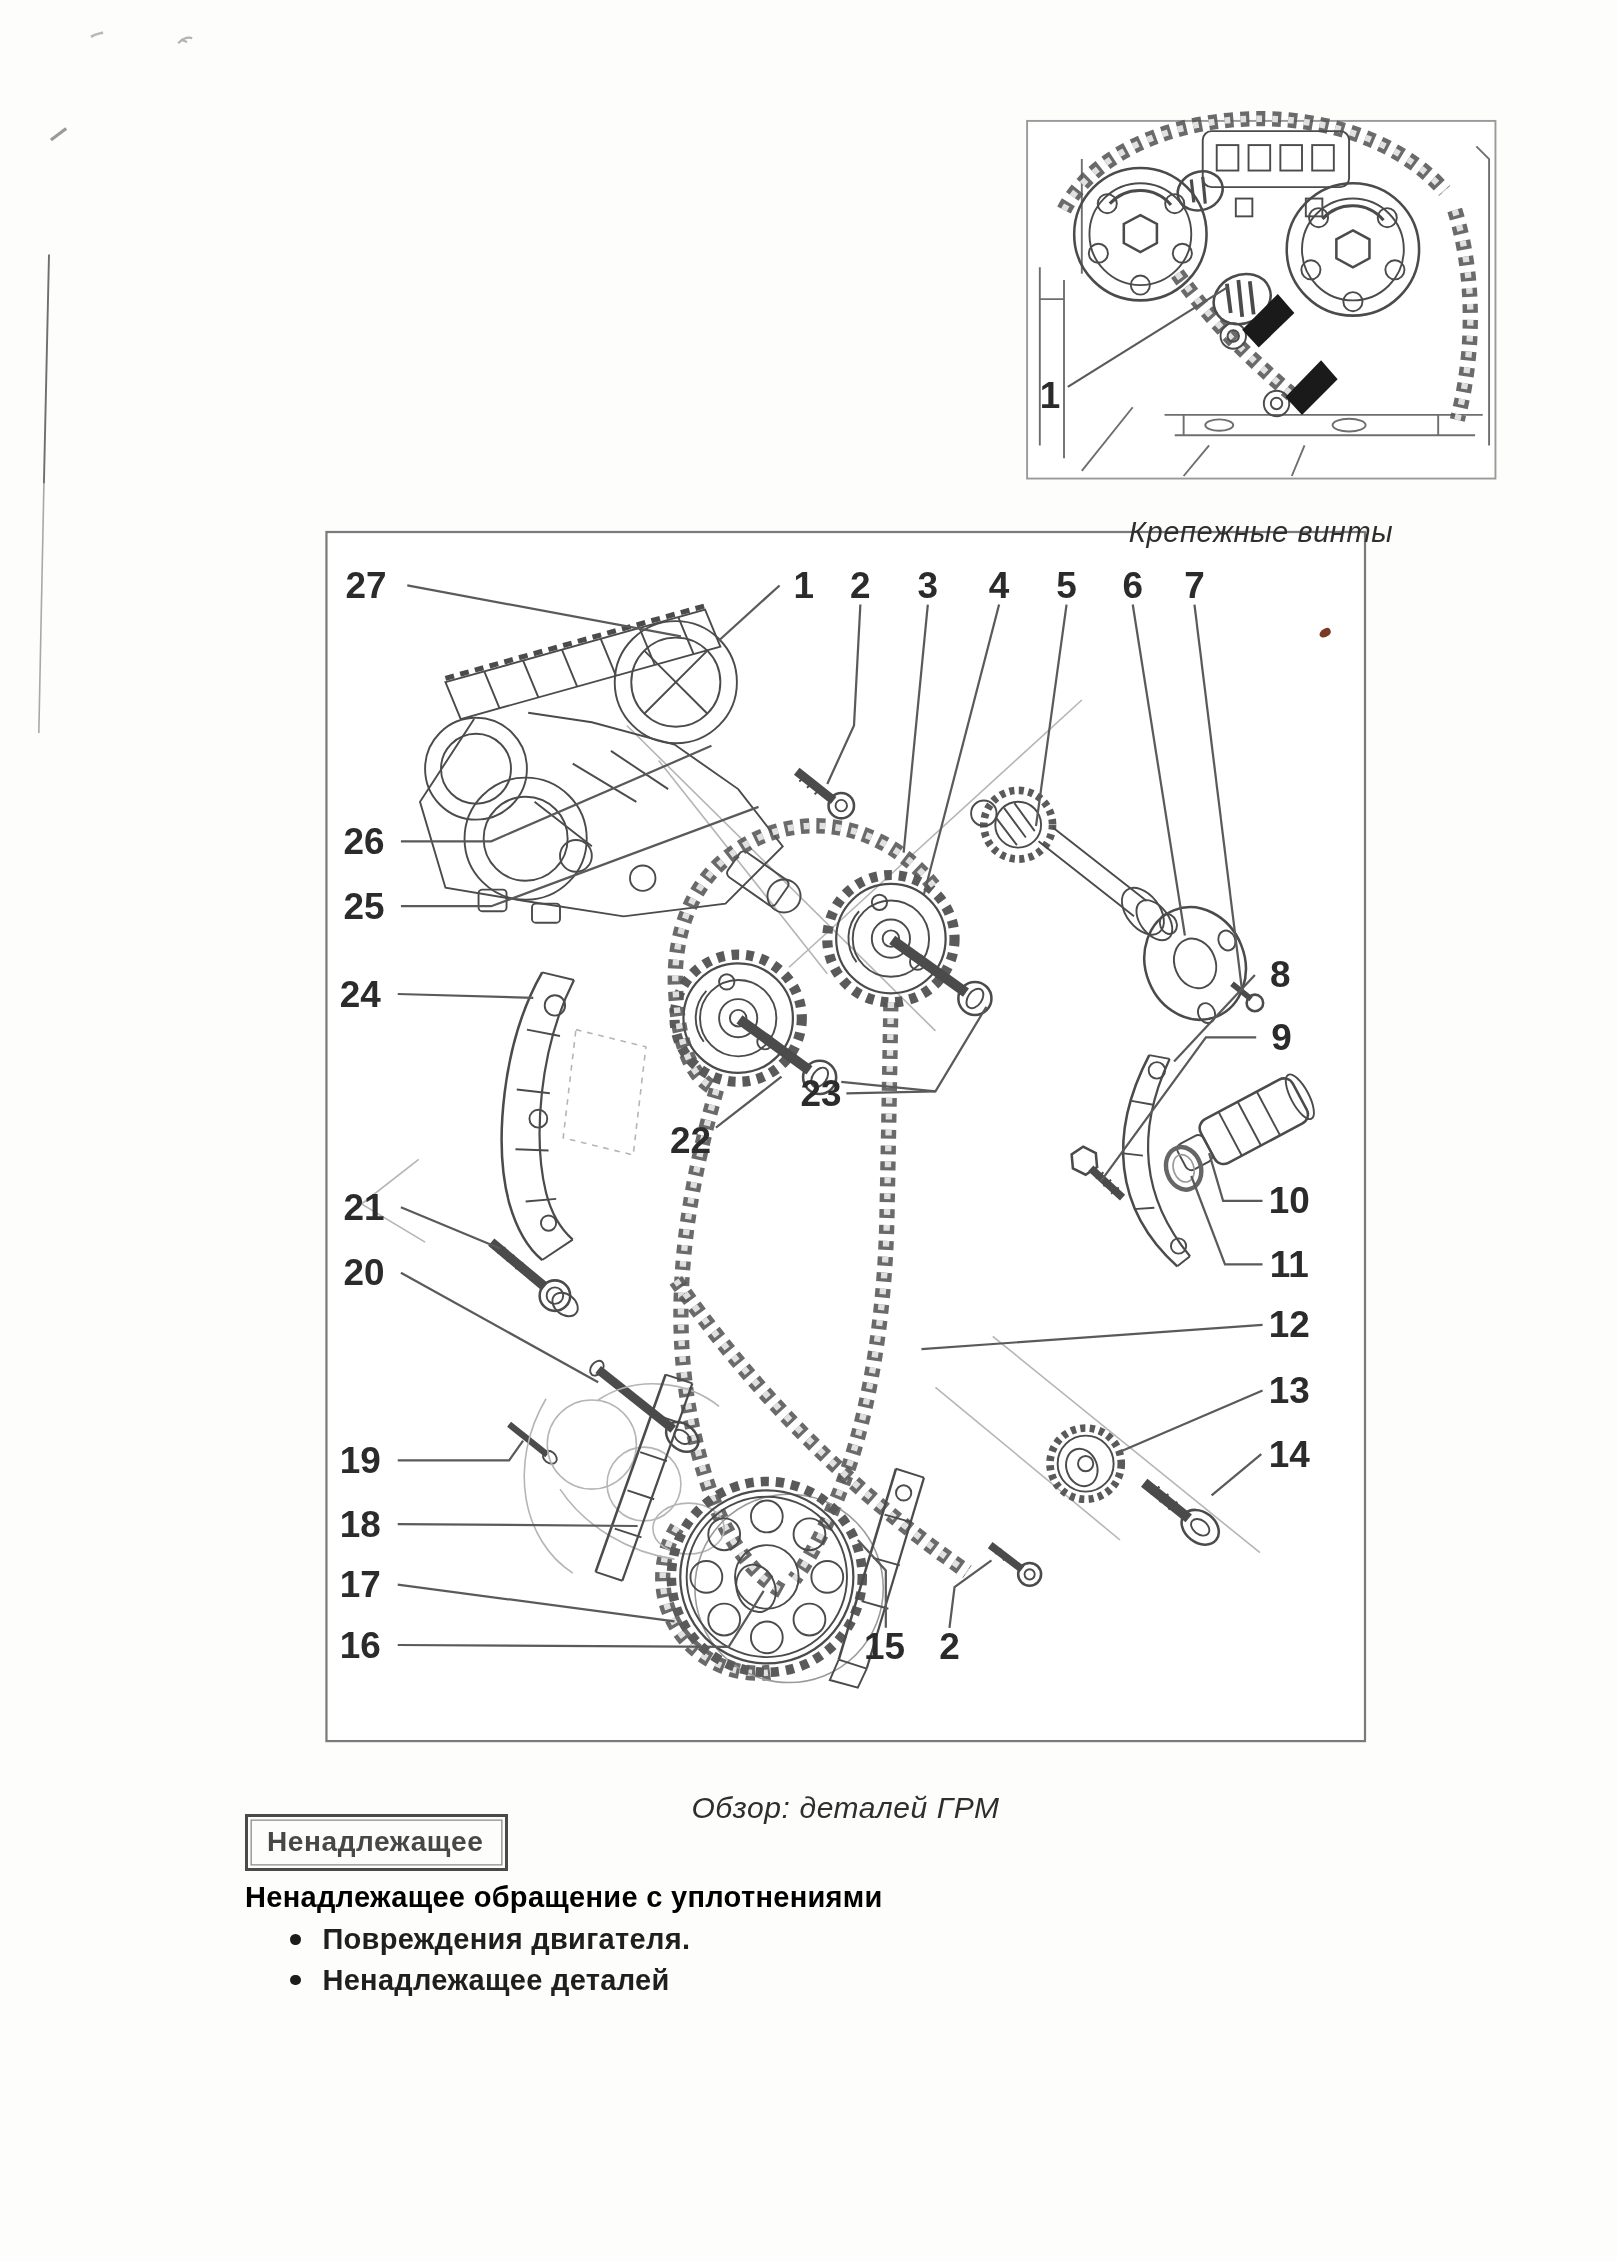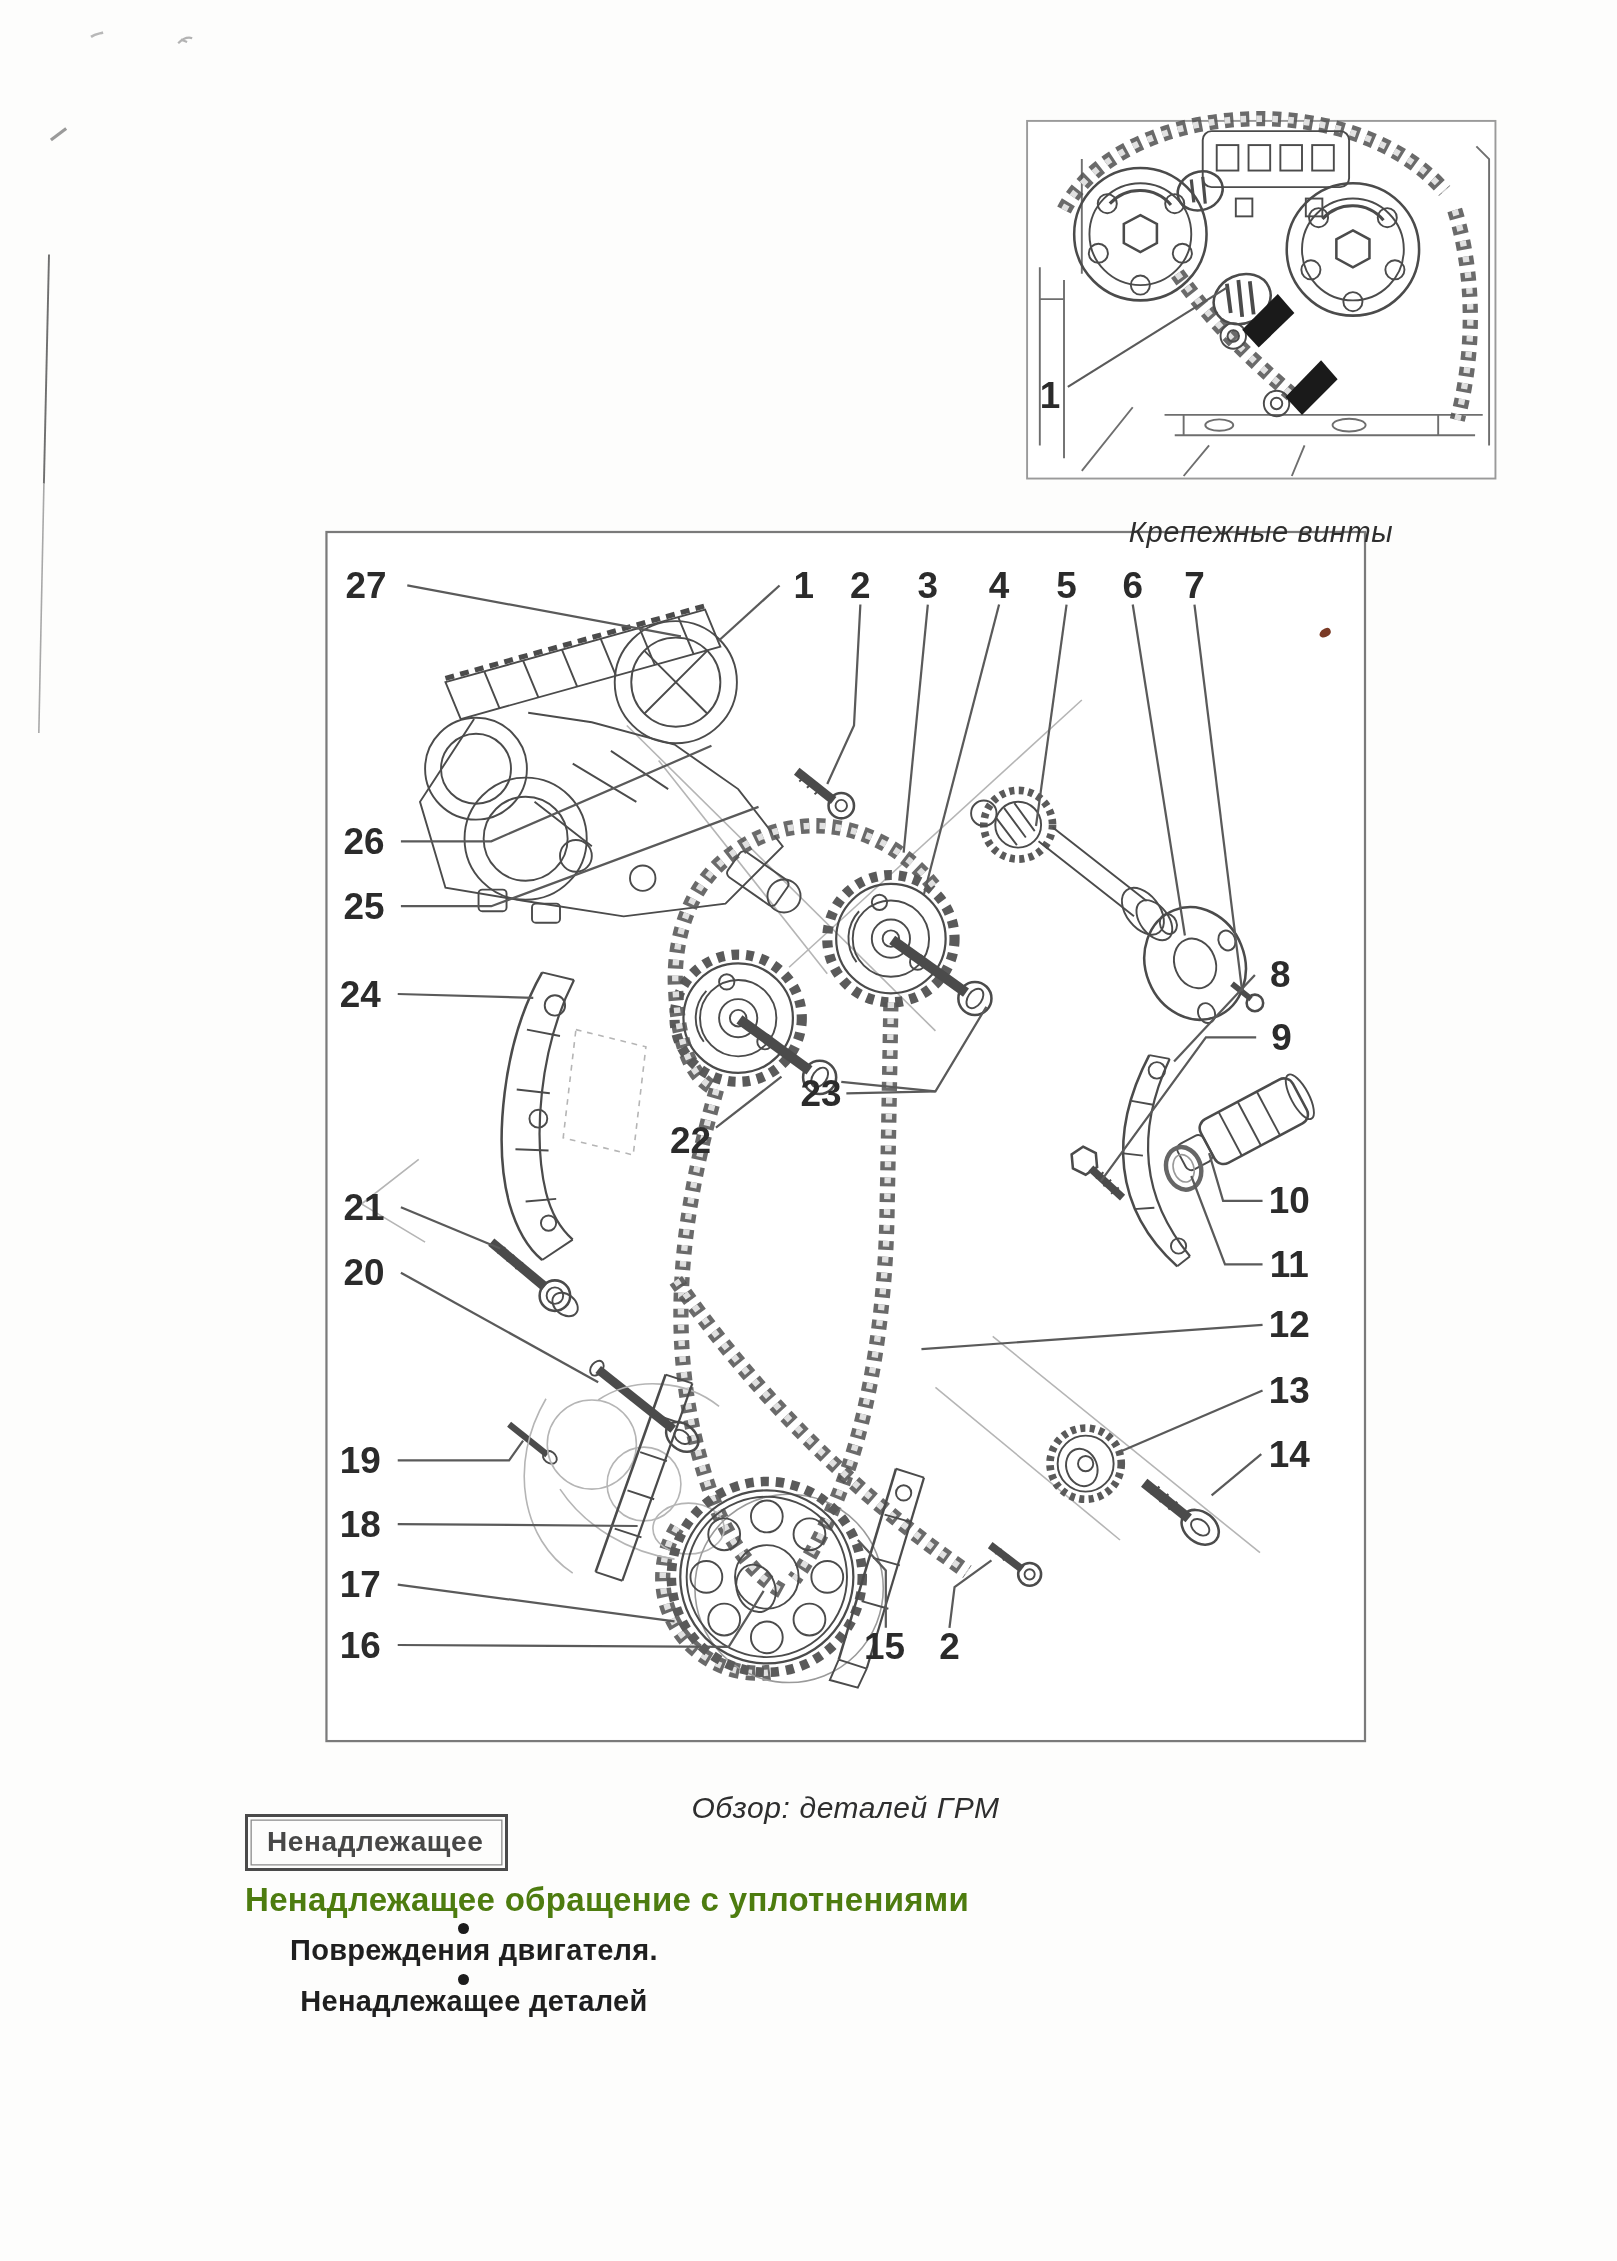--- a/index.html
+++ b/index.html
@@ -26,27 +26,27 @@
     border:3.8px solid #4a4a4a;
     box-shadow:inset 0 0 0 2.5px #fdfdfc, inset 0 0 0 3.8px #8a8a8a;
     padding:9px 21.6px 10.2px 19px;
     font-size:28px;
     color:#474747;
     font-weight:700;
     letter-spacing:0.6px;
   }
   .warn-heading{
     left:245px;top:1881px;
-    font-size:33px;
+    font-size:29px;
     font-weight:700;
-    color:#4d7c0f;
+    color:#000000;
     letter-spacing:0.3px;
   }
   .bullets{left:290px;top:1923px;}
-  .bullet-row{display:flex;align-items:center;margin-bottom:7.6px;flex-direction:column;}
+  .bullet-row{display:flex;align-items:center;margin-bottom:7.6px;}
   .bullet-dot{
     width:10.8px;height:10.8px;border-radius:50%;
     background:#1c1c1c;margin-right:21.6px;flex:0 0 auto;
   }
   .bullet-text{
     font-size:29px;font-weight:700;color:#1f1f1f;letter-spacing:0.3px;
   }
   .speck{
     left:1319px;top:629px;width:11.5px;height:7.6px;
     background:#7a3a26;border-radius:60% 40% 50% 50%;

